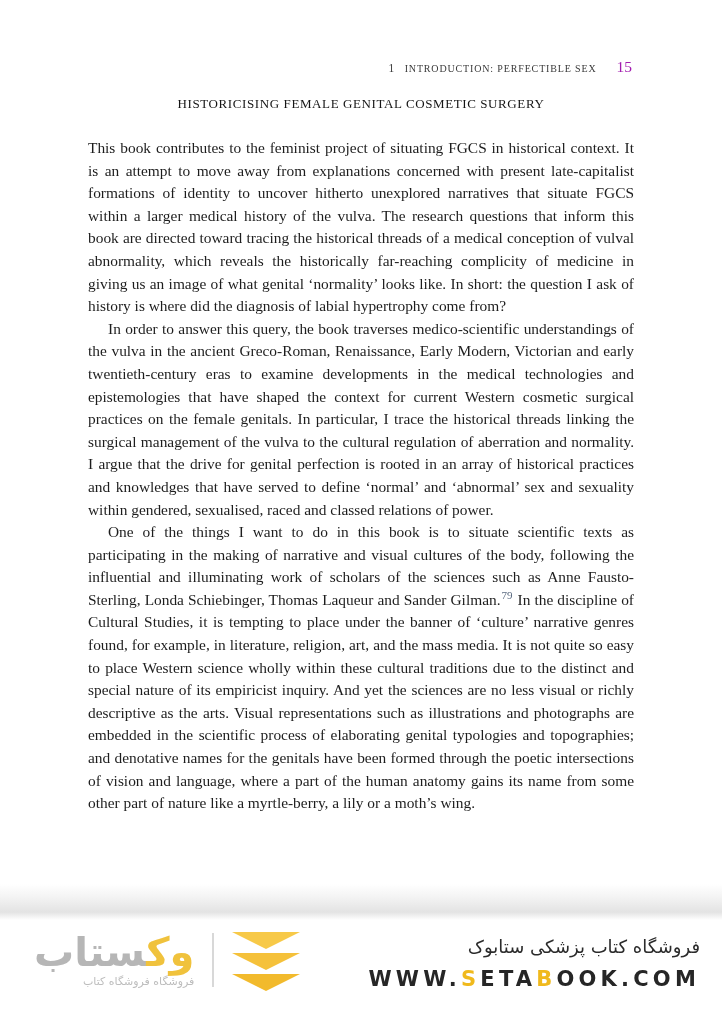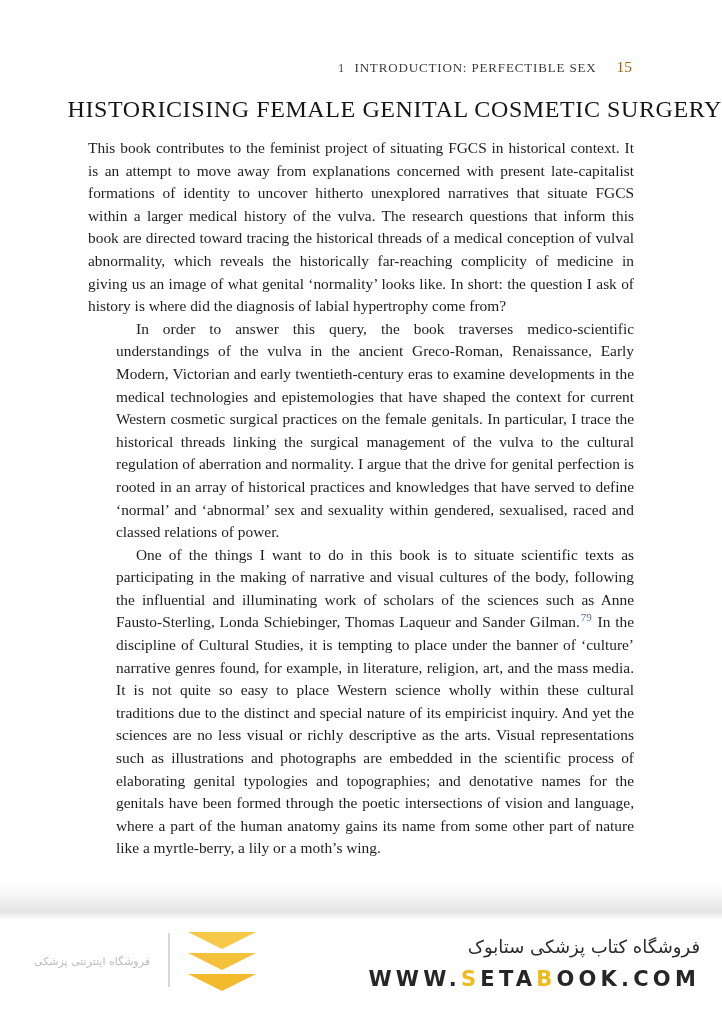--- a/index.html
+++ b/index.html
@@ -26,39 +26,39 @@
     display: flex;
     align-items: baseline;
     gap: 10px;
     color: #3a3a3a;
   }
   .rh-chapnum {
     font-size: 11.5px;
     letter-spacing: 0.5px;
   }
   .rh-title {
-    font-size: 13px;
+    font-size: 10px;
     letter-spacing: 0.85px;
     font-variant: small-caps;
     text-transform: uppercase;
   }
   .rh-pagenum {
     font-size: 15.5px;
     margin-left: 10px;
-    color: #a16207;
+    color: #a21caf;
   }
 
   
   .section-heading {
     position: absolute;
     top: 96px;
     left: 0;
     width: 722px;
-    text-align: right;
-    font-size: 24px;
+    text-align: center;
+    font-size: 13px;
     letter-spacing: 0.6px;
     color: #151515;
     font-variant: small-caps;
     text-transform: uppercase;
     white-space: nowrap;
   }
 
   
   .textblock {
     position: absolute;
@@ -71,21 +71,20 @@
     margin: 0;
     text-align: justify;
     text-justify: inter-word;
     font-size: 15.4px;
     line-height: 22.6px;
     color: #1d1d1d;
     hyphens: manual;
   }
   .para.indent {
     text-indent: 20px;
-    margin-left: 28px;
   }
 
   .footnote-ref {
     font-size: 11px;
     vertical-align: super;
     line-height: 0;
     color: #5a6a80;
     padding: 0 1px;
   }
 
@@ -225,21 +224,22 @@
     </p>
 
   </div>
 
   <div class="page-fade"></div>
 
   <div class="footer-banner">
 
     <div class="logo-lockup">
       <div class="logo-wordmark">
-        <div class="logo-word-sub">فروشگاه اینترنتی پزشکی</div>
+        <div class="logo-word-main"><span class="gold-part">وک</span><span>ستاب</span></div>
+        <div class="logo-word-sub">فروشگاه فروشگاه کتاب</div>
       </div>
 
       <div class="logo-divider"></div>
 
       <div class="logo-chevrons">
         <span class="chev c1"></span>
         <span class="chev c2"></span>
         <span class="chev c3"></span>
       </div>
     </div>

